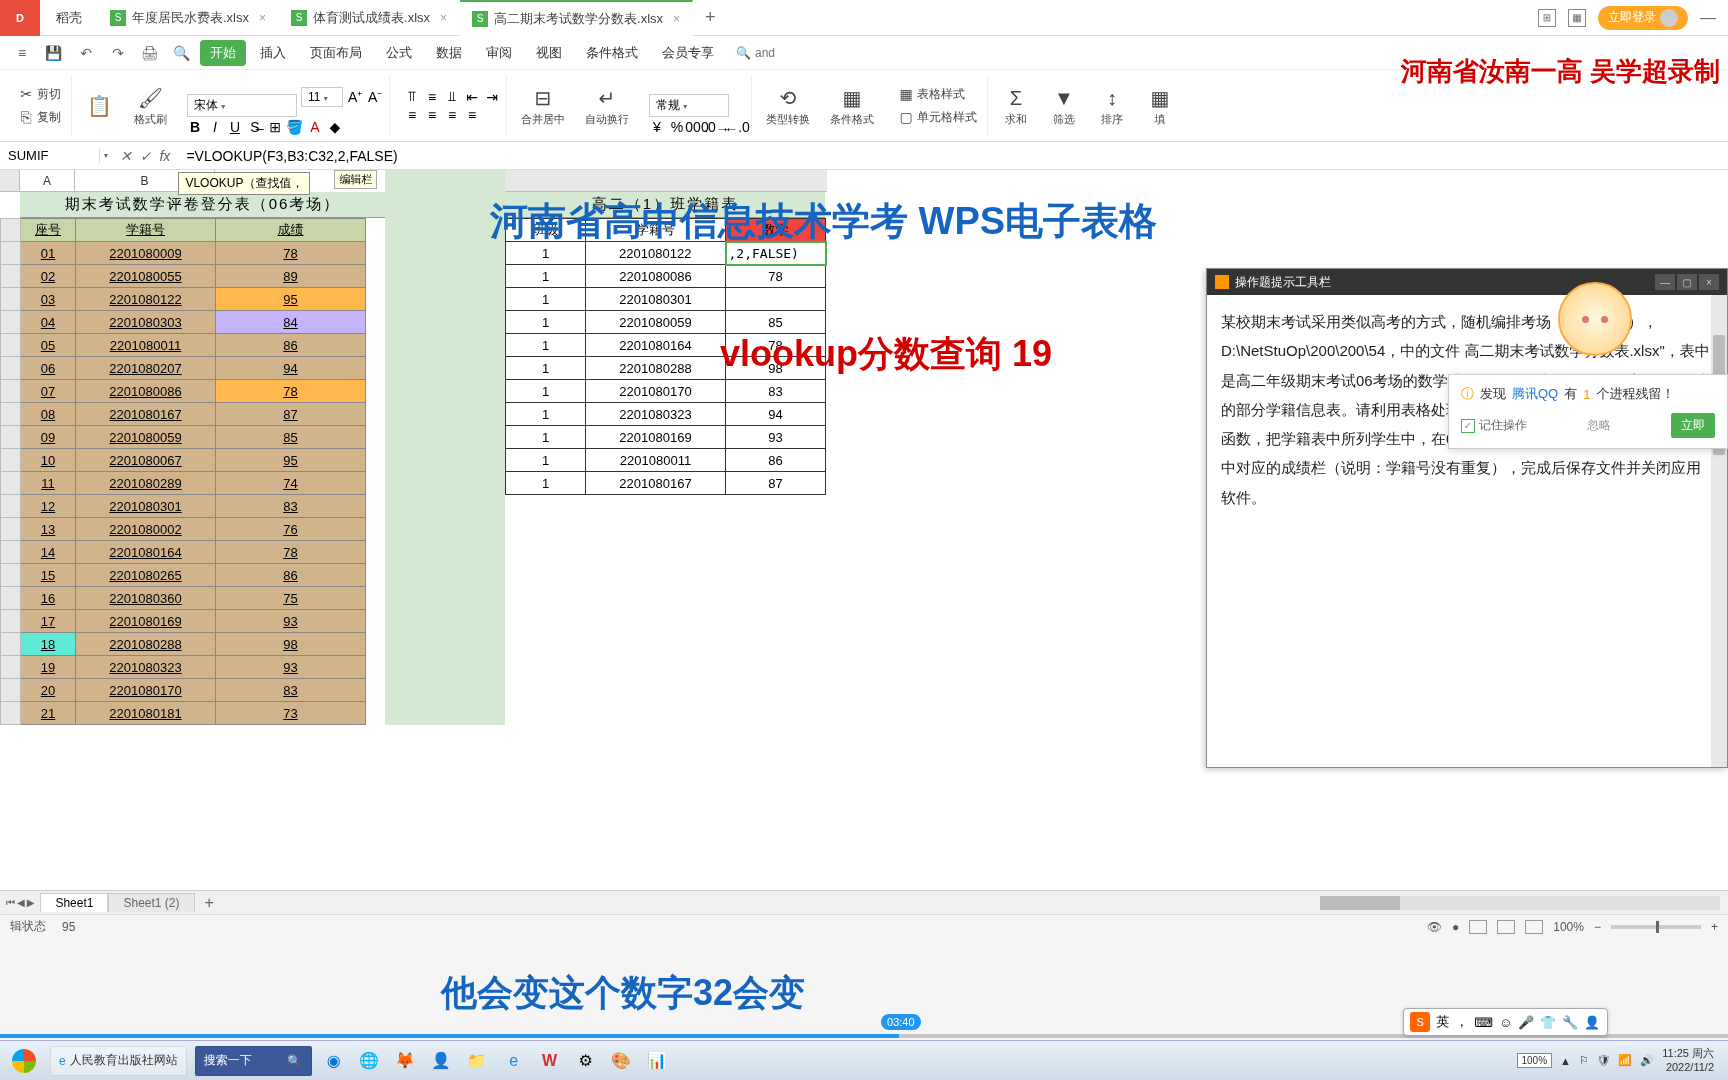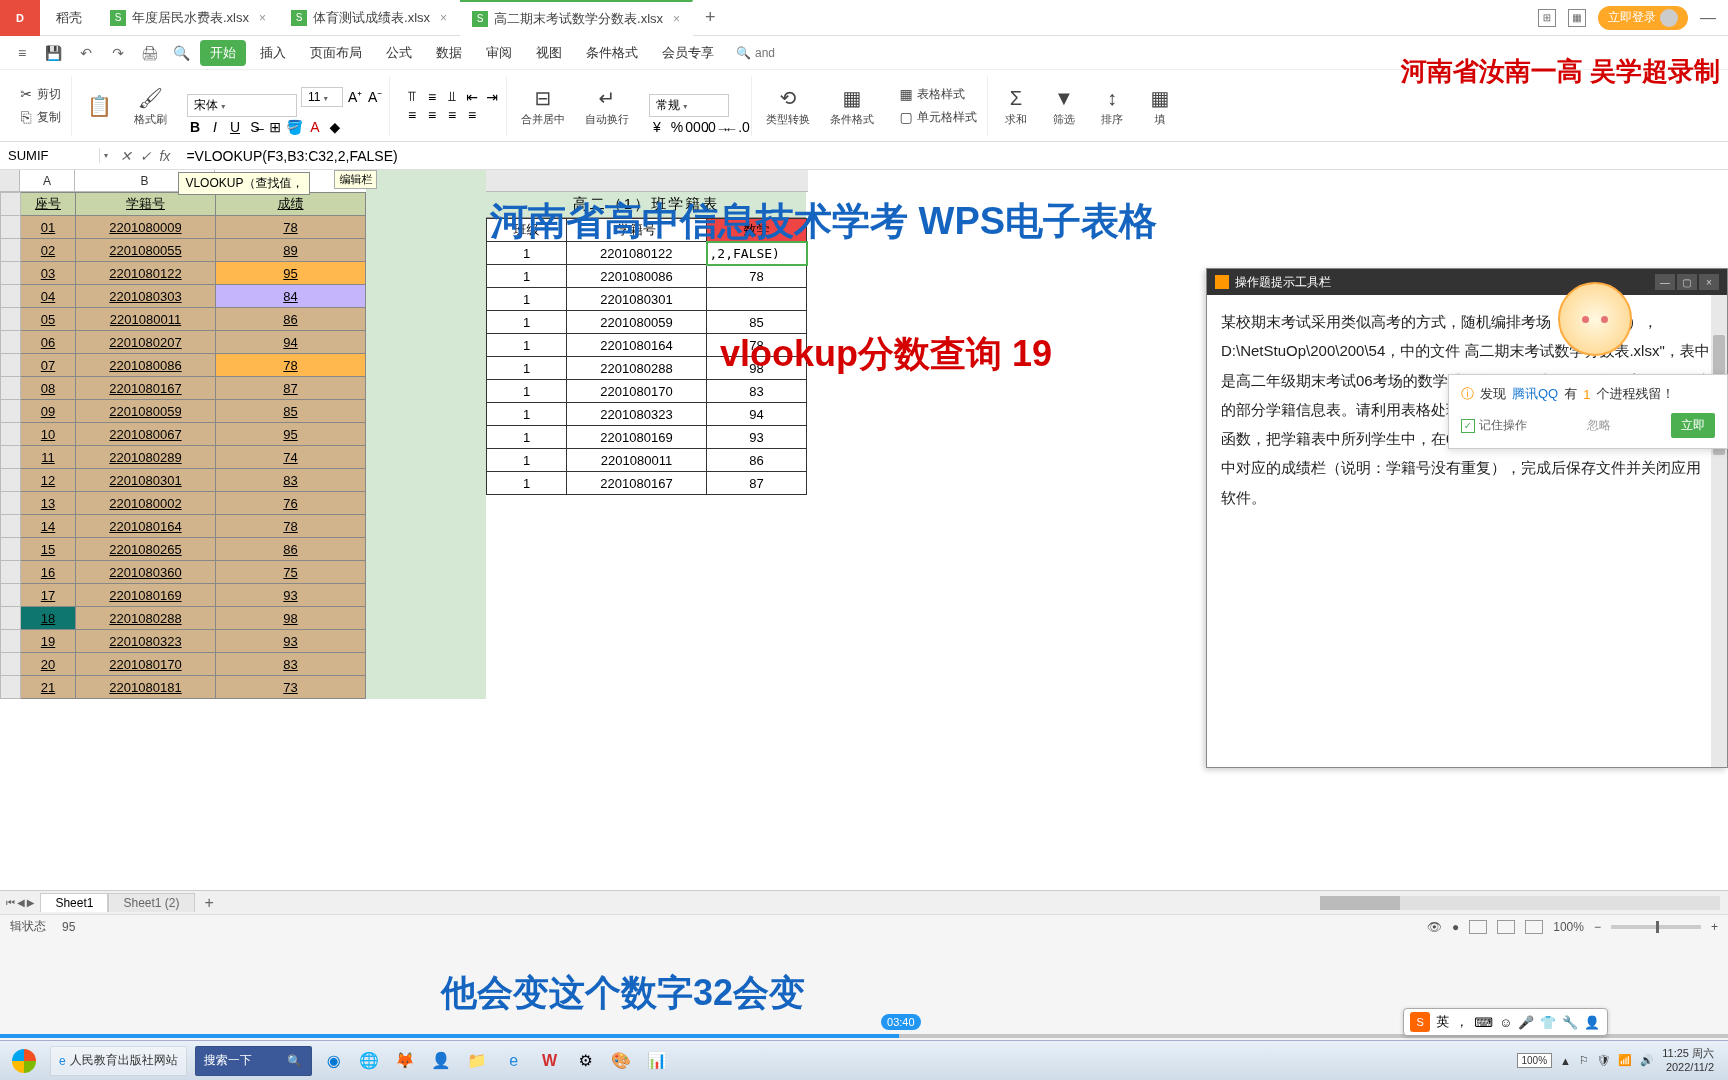--- a/index.html
+++ b/index.html
@@ -313,20 +313,24 @@
 
 <div class="sheet-area">
   <div style="display:flex">
 
     <div>
       <div style="display:flex">
         <div class="ch" style="width:20px;height:22px;background:#e8e8e8;border-right:1px solid #bbb;border-bottom:1px solid #bbb"></div>
         <div class="ch" style="width:55px;height:22px;border-bottom:1px solid #bbb">A</div>
         <div class="ch" style="width:140px;height:22px;border-bottom:1px solid #bbb">B</div>
       </div>
+      <div style="display:flex">
+        <div style="width:20px"></div>
+        <div class="title-row-left">期末考试数学评卷登分表（06考场）</div>
+      </div>
       <table class="tleft" id="left-table">
           <tbody>
             <tr>
               <td style="width:20px;background:#e8e8e8;border:1px solid #bbb"></td>
               <td class="header" style="width:55px;background:#c8d5a8">座号</td>
               <td class="header" style="width:140px;background:#c8d5a8">学籍号</td>
               <td class="header" style="width:150px;background:#c8d5a8">成绩</td>
             </tr>
           </tbody>
           <tbody>
@@ -461,21 +465,21 @@
             <tr>
     <td style="width:20px;background:#e8e8e8;border:1px solid #bbb;font-size:11px"></td>
     <td style="width:55px;background:#d2b48c">17</td>
     <td style="width:140px;background:#d2b48c">2201080169</td>
     <td style="width:150px;background:#d2b48c">93</td>
             </tr>
           </tbody>
           <tbody>
             <tr>
     <td style="width:20px;background:#e8e8e8;border:1px solid #bbb;font-size:11px"></td>
-    <td style="width:55px;background:#0f766e">18</td>
+    <td style="width:55px;background:#5eead4">18</td>
     <td style="width:140px;background:#d2b48c">2201080288</td>
     <td style="width:150px;background:#d2b48c">98</td>
             </tr>
           </tbody>
           <tbody>
             <tr>
     <td style="width:20px;background:#e8e8e8;border:1px solid #bbb;font-size:11px"></td>
     <td style="width:55px;background:#d2b48c">19</td>
     <td style="width:140px;background:#d2b48c">2201080323</td>
     <td style="width:150px;background:#d2b48c">93</td>

